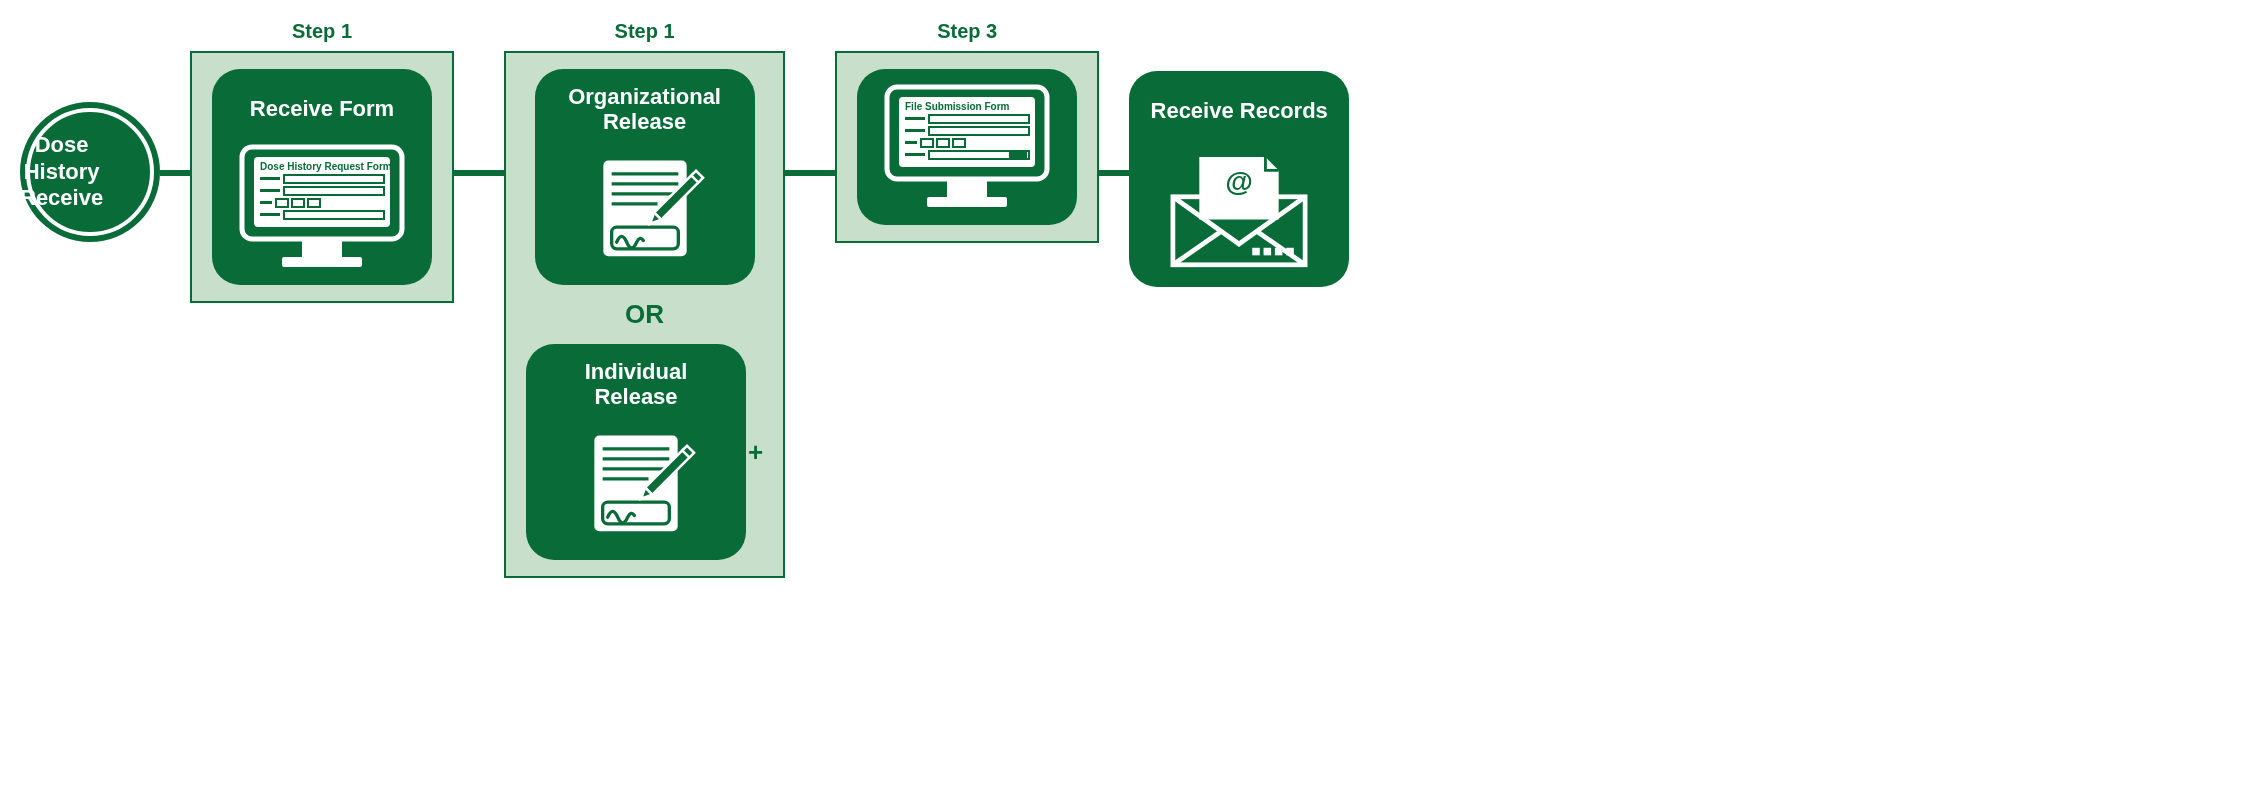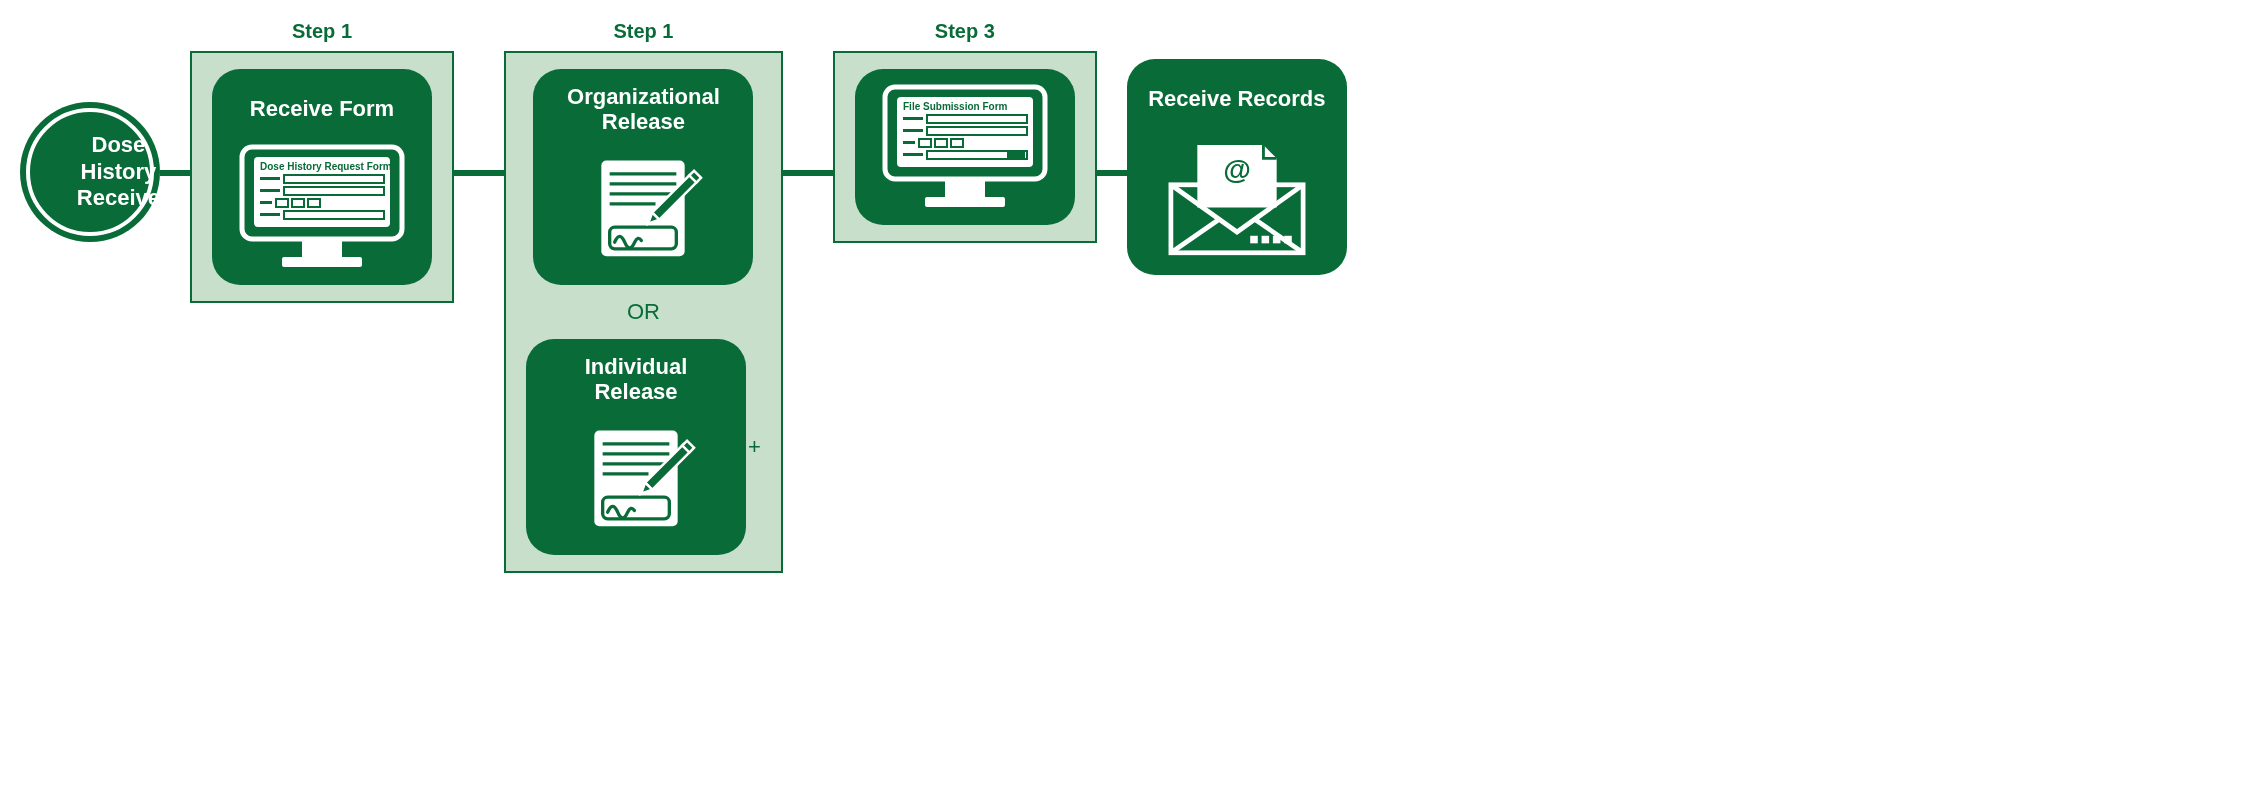--- a/index.html
+++ b/index.html
@@ -27,21 +27,21 @@
   }
   .connector.short { width: 30px; }
   .start-circle {
     width: 140px;
     height: 140px;
     border-radius: 50%;
     background: var(--green);
     position: relative;
     display: flex;
     align-items: center;
-    justify-content: flex-end;
+    justify-content: flex-start;
     margin-top: 82px;
     flex: 0 0 auto;
   }
   .start-circle::before {
     content: "";
     position: absolute;
     inset: 6px;
     border: 4px solid #fff;
     border-radius: 50%;
   }
@@ -97,31 +97,31 @@
   }
   .card-icon {
     width: 180px;
     height: 130px;
     display: flex;
     align-items: center;
     justify-content: center;
   }
   .or-label, .plus-label {
     color: var(--green);
-    font-weight: normal;
-    font-size: 22px;
+    font-weight: bold;
+    font-size: 26px;
     margin: 14px 0;
   }
   .row {
     display: flex;
     align-items: center;
     gap: 2px;
   }
   .final-card {
-    margin-top: 39px;
+    margin-top: 51px;
     flex: 0 0 auto;
   }
   svg { display:block; }
 </style>
 </head>
 <body>
 
 <div class="diagram">
 
   <div class="start-circle">

